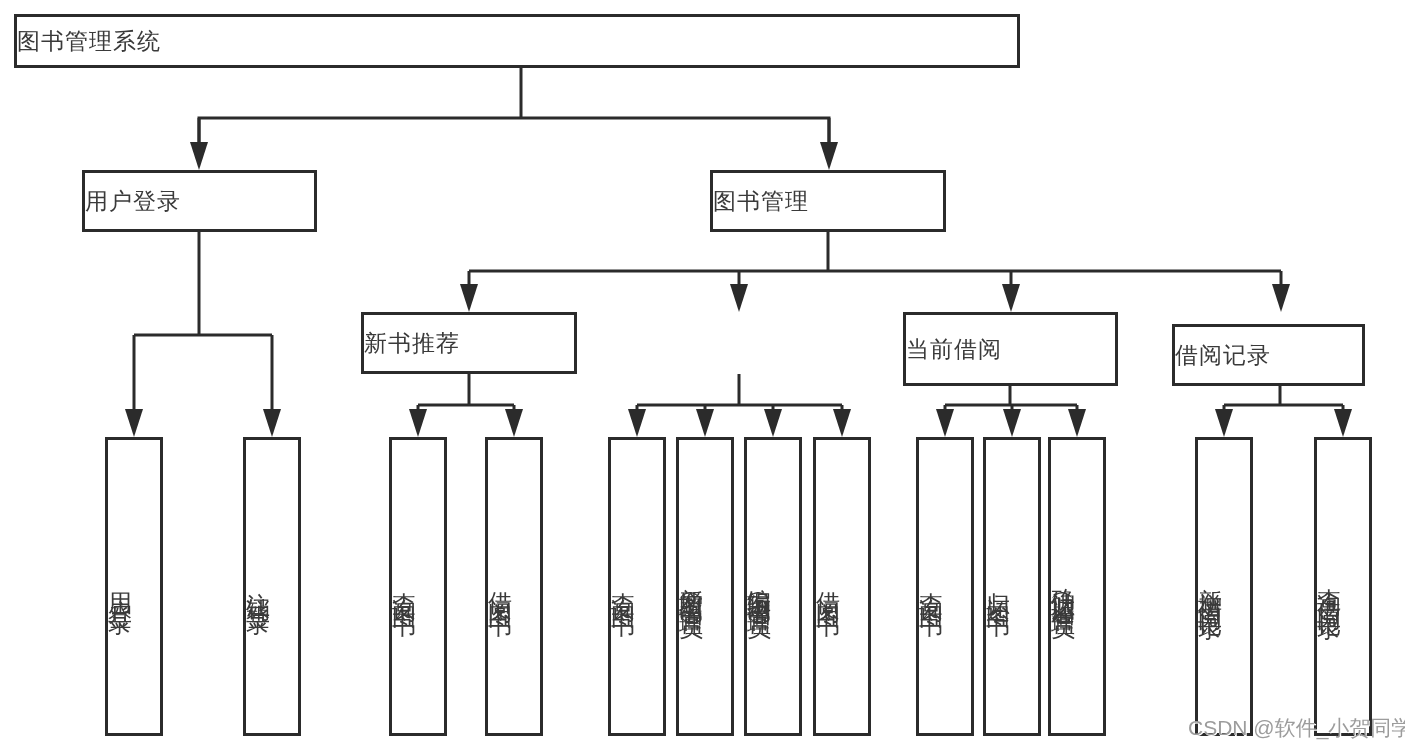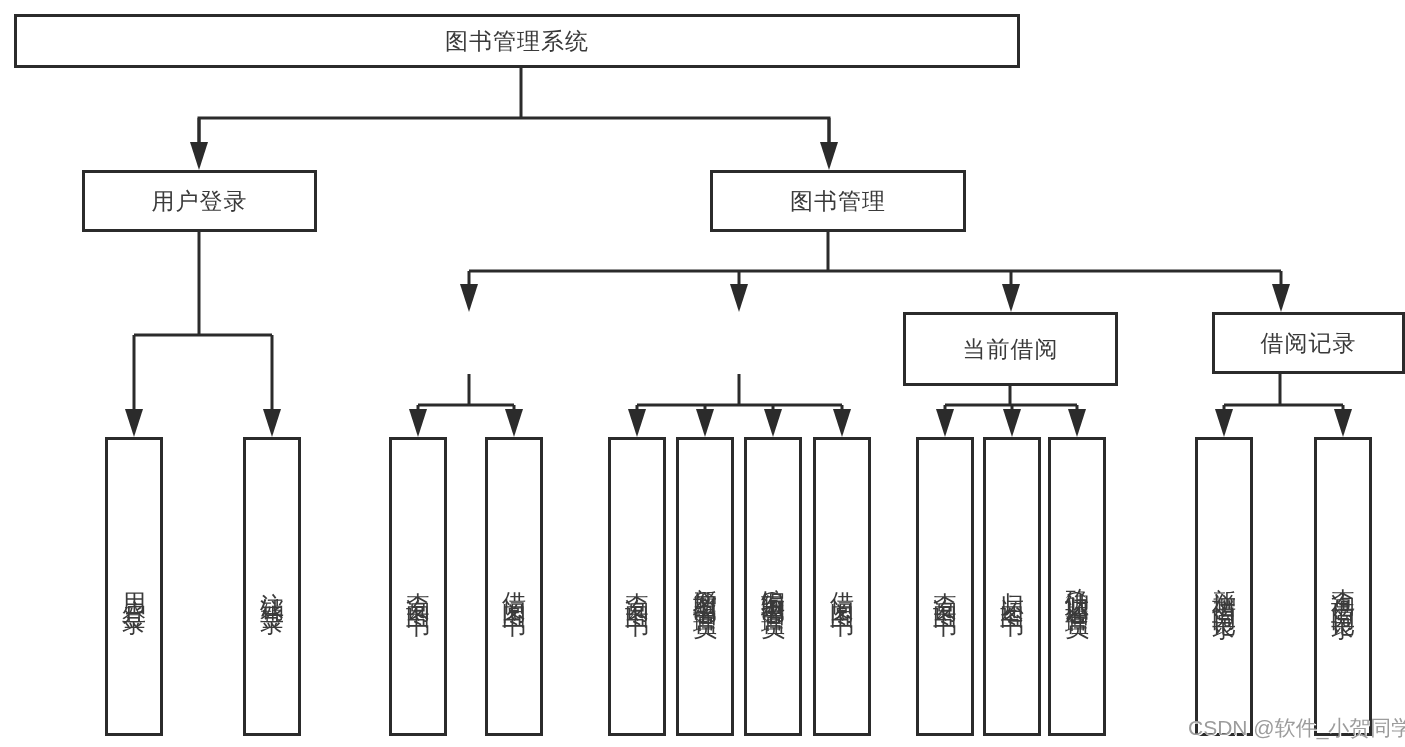--- a/index.html
+++ b/index.html
@@ -17,47 +17,46 @@
     width: 1405px; height: 747px;
     z-index: 1;
   }
   .box {
     position: absolute;
     box-sizing: border-box;
     background: #ffffff;
     border: 3px solid #2b2b2b;
     display: flex;
     align-items: center;
-    justify-content: center;
     z-index: 2;
     color: #3a3a3a;
   }
   .box.h span {
     font-size: 23px;
     letter-spacing: 1px;
     white-space: nowrap;
   }
   .box.v span {
     writing-mode: vertical-rl;
     text-orientation: mixed;
     font-size: 24px;
     letter-spacing: 7px;
     line-height: 1;
     white-space: nowrap;
   }
   
   #n-root          { left: 14px;   top: 14px;  width: 1006px; height: 54px; }
   
   #n-user-login    { left: 82px;   top: 170px; width: 235px;  height: 62px; }
-  #n-book-mgmt     { left: 710px;  top: 170px; width: 256px;  height: 62px; }
+  #n-book-mgmt     { left: 710px;  top: 170px; width: 236px;  height: 62px; }
   
   #n-new-book-rec  { left: 361px;  top: 312px; width: 216px;  height: 62px; }
   #n-book-borrow   { left: 632px;  top: 312px; width: 215px;  height: 62px; }
   #n-cur-borrow    { left: 903px;  top: 312px; width: 215px;  height: 74px; }
-  #n-borrow-rec    { left: 1172px; top: 312px; width: 193px;  height: 62px; margin-left: 40px; }
+  #n-borrow-rec    { left: 1172px; top: 324px; width: 193px;  height: 62px; }
   
   .leaf { top: 437px; width: 58px; height: 299px; }
   #n-login         { left: 105px;  }
   #n-logout        { left: 243px;  }
   #n-nbr-query     { left: 389px;  }
   #n-nbr-borrow    { left: 485px;  }
   #n-bb-query      { left: 608px;  }
   #n-bb-add        { left: 676px;  }
   #n-bb-edit       { left: 744px;  }
   #n-bb-borrow     { left: 813px;  }
@@ -151,20 +150,23 @@
     <span>图书管理系统</span>
   </div>
 
   <div class="box h" id="n-user-login">
     <span>用户登录</span>
   </div>
   <div class="box h" id="n-book-mgmt">
     <span>图书管理</span>
   </div>
 
+  <div class="box h" id="n-new-book-rec">
+    <span>新书推荐</span>
+  </div>
   <div class="box h" id="n-cur-borrow">
     <span>当前借阅</span>
   </div>
   <div class="box h" id="n-borrow-rec">
     <span>借阅记录</span>
   </div>
 
   <div class="box v leaf" id="n-login">
     <span>用户登录</span>
   </div>

